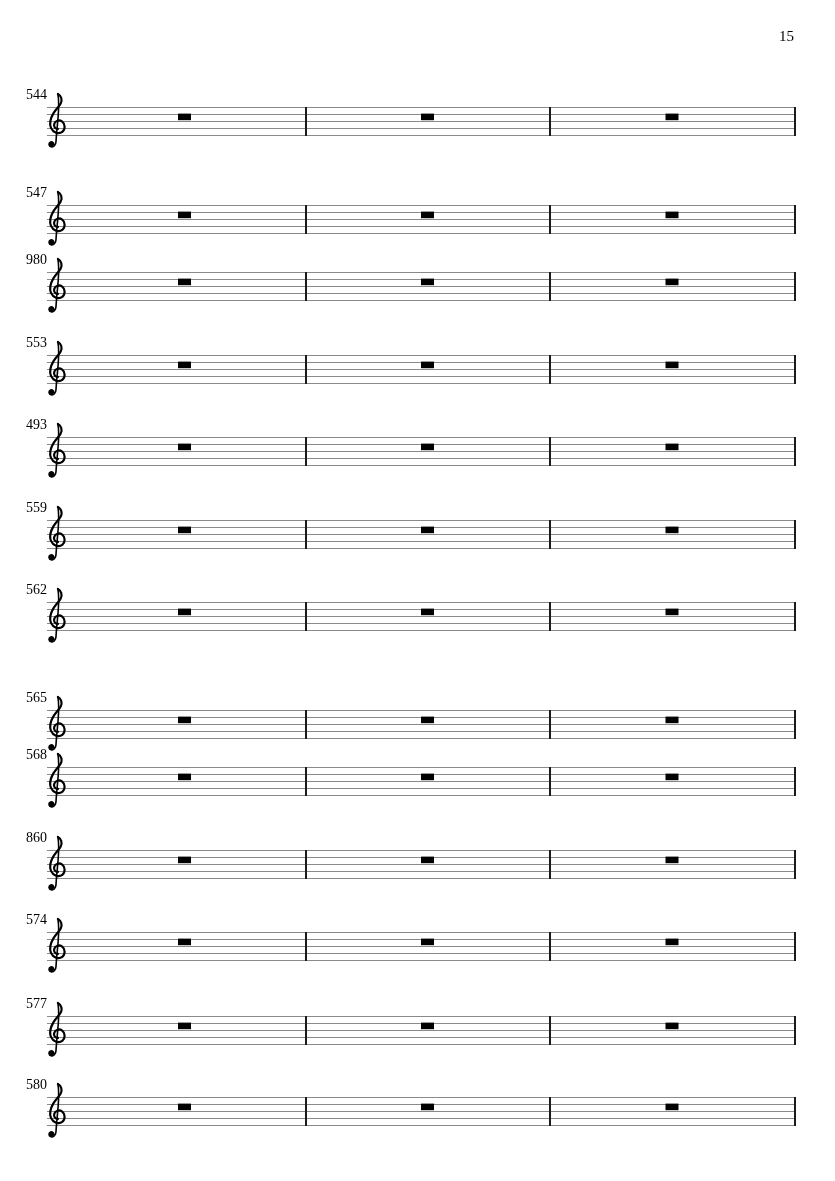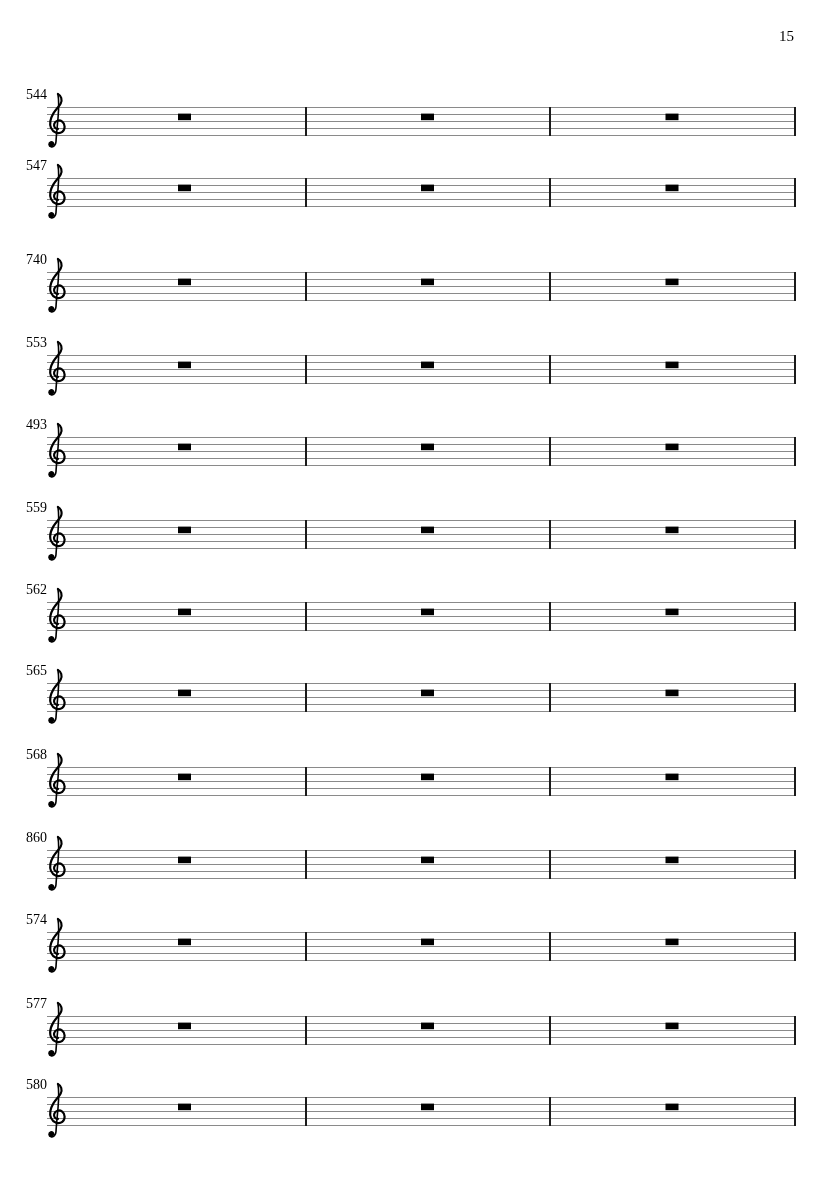--- a/index.html
+++ b/index.html
@@ -81,21 +81,21 @@
                  C 6.4,50.5 7.8,51.7 7.7,53.4"></path>
         <path class="clef-stroke" stroke-width="2.2" d="M 11.9,3 C 15.2,4.6 16.6,9 14.7,12.6 C 13.2,15.5 9.8,18.4 7.4,22.4
                  C 4.7,27 3.2,32.6 5,36.9 C 7,41.6 12.7,43.6 16.3,40.9
                  C 19.5,38.4 19.3,32.8 16.2,30.6 C 13.2,28.4 9,29.6 8.2,33
                  C 7.5,35.8 9.4,38.1 12,37.9"></path>
         <circle class="clef-ball" cx="5.3" cy="53.4" r="2.5"></circle>
       </g>
     </svg>
   </div>
 
-  <div class="system" style="top: 158px; text-decoration: underline;">
+  <div class="system" style="top: 185px; text-decoration: underline;">
     <div class="measure-number">547</div>
     <svg class="staff-svg" width="752" height="60" viewBox="0 0 752 60" xmlns="http://www.w3.org/2000/svg">
 
       <g shape-rendering="crispEdges">
         <line class="staff-line" x1="0" y1="16" x2="749" y2="16"></line>
         <line class="staff-line" x1="0" y1="23" x2="749" y2="23"></line>
         <line class="staff-line" x1="0" y1="30" x2="749" y2="30"></line>
         <line class="staff-line" x1="0" y1="37" x2="749" y2="37"></line>
         <line class="staff-line" x1="0" y1="44" x2="749" y2="44"></line>
       </g>
@@ -117,21 +117,21 @@
         <path class="clef-stroke" stroke-width="2.2" d="M 11.9,3 C 15.2,4.6 16.6,9 14.7,12.6 C 13.2,15.5 9.8,18.4 7.4,22.4
                  C 4.7,27 3.2,32.6 5,36.9 C 7,41.6 12.7,43.6 16.3,40.9
                  C 19.5,38.4 19.3,32.8 16.2,30.6 C 13.2,28.4 9,29.6 8.2,33
                  C 7.5,35.8 9.4,38.1 12,37.9"></path>
         <circle class="clef-ball" cx="5.3" cy="53.4" r="2.5"></circle>
       </g>
     </svg>
   </div>
 
   <div class="system" style="top: 252px;">
-    <div class="measure-number">740</div>
+    <div class="measure-number">980</div>
     <svg class="staff-svg" width="752" height="60" viewBox="0 0 752 60" xmlns="http://www.w3.org/2000/svg">
 
       <g shape-rendering="crispEdges">
         <line class="staff-line" x1="0" y1="16" x2="749" y2="16"></line>
         <line class="staff-line" x1="0" y1="23" x2="749" y2="23"></line>
         <line class="staff-line" x1="0" y1="30" x2="749" y2="30"></line>
         <line class="staff-line" x1="0" y1="37" x2="749" y2="37"></line>
         <line class="staff-line" x1="0" y1="44" x2="749" y2="44"></line>
       </g>
 
@@ -291,21 +291,21 @@
                  C 6.4,50.5 7.8,51.7 7.7,53.4"></path>
         <path class="clef-stroke" stroke-width="2.2" d="M 11.9,3 C 15.2,4.6 16.6,9 14.7,12.6 C 13.2,15.5 9.8,18.4 7.4,22.4
                  C 4.7,27 3.2,32.6 5,36.9 C 7,41.6 12.7,43.6 16.3,40.9
                  C 19.5,38.4 19.3,32.8 16.2,30.6 C 13.2,28.4 9,29.6 8.2,33
                  C 7.5,35.8 9.4,38.1 12,37.9"></path>
         <circle class="clef-ball" cx="5.3" cy="53.4" r="2.5"></circle>
       </g>
     </svg>
   </div>
 
-  <div class="system" style="top: 663px; text-align: right;">
+  <div class="system" style="top: 690px; text-align: right;">
     <div class="measure-number">565</div>
     <svg class="staff-svg" width="752" height="60" viewBox="0 0 752 60" xmlns="http://www.w3.org/2000/svg">
 
       <g shape-rendering="crispEdges">
         <line class="staff-line" x1="0" y1="16" x2="749" y2="16"></line>
         <line class="staff-line" x1="0" y1="23" x2="749" y2="23"></line>
         <line class="staff-line" x1="0" y1="30" x2="749" y2="30"></line>
         <line class="staff-line" x1="0" y1="37" x2="749" y2="37"></line>
         <line class="staff-line" x1="0" y1="44" x2="749" y2="44"></line>
       </g>

